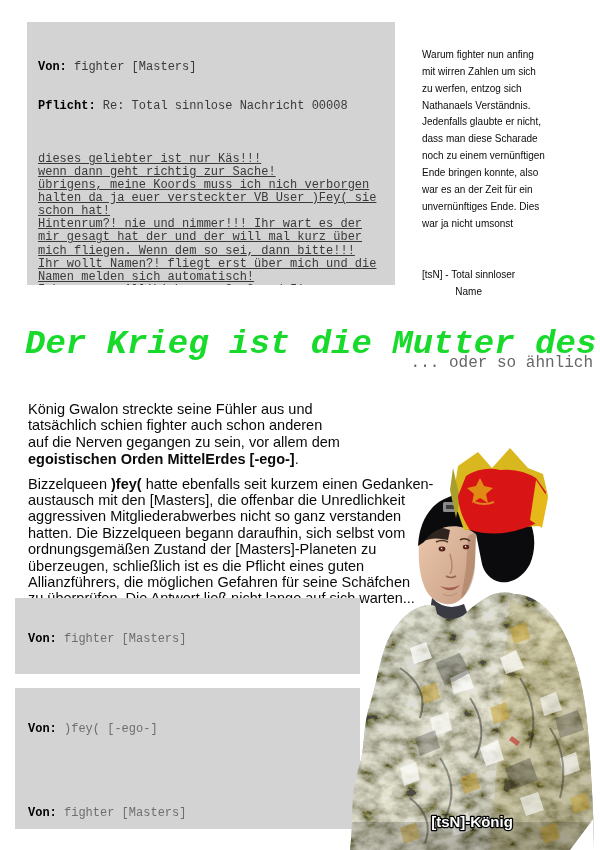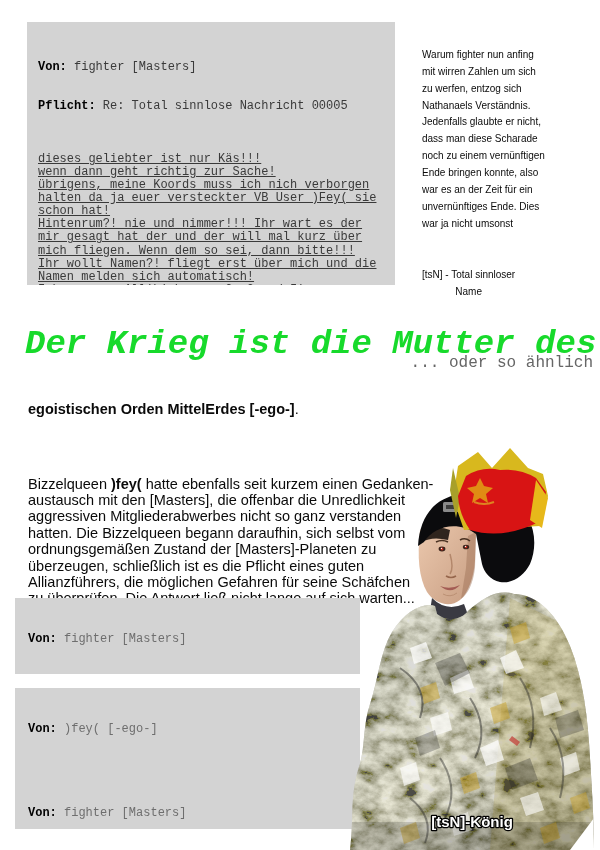--- a/index.html
+++ b/index.html
@@ -56,21 +56,21 @@
 
   
   #photo{left:340px;top:418px;width:260px;height:432px;}
   #photo svg{display:block;}
 </style>
 </head>
 <body>
 
 <div class="abs mono pre" id="top-box">
   <div><span class="lbl">Von:</span><span> fighter [Masters]</span></div>
-  <div><span class="lbl">Pflicht:</span><span> Re: Total sinnlose Nachricht 00005</span></div>
+  <div><span class="lbl">Pflicht:</span><span> Re: Total sinnlose Nachricht 00008</span></div>
   <div class="body">dieses geliebter ist nur Käs!!!
 wenn dann geht richtig zur Sache!
 übrigens, meine Koords muss ich nich verborgen
 halten da ja euer versteckter VB User )Fey( sie
 schon hat!
 Hintenrum?! nie und nimmer!!! Ihr wart es der
 mir gesagt hat der und der will mal kurz über
 mich fliegen. Wenn dem so sei, dann bitte!!!
 Ihr wollt Namen?! fliegt erst über mich und die
 Namen melden sich automatisch!
@@ -93,21 +93,24 @@
 war es an der Zeit für ein
 unvernünftiges Ende. Dies
 war ja nicht umsonst</div>
   <div class="bold-block">[tsN] - Total sinnloser
             Name</div>
 </div>
 
 <div class="abs" id="headline">Der Krieg ist die Mutter des Sieges</div>
 <div class="abs mono" id="subtitle">... oder so ähnlich</div>
 
-<p class="abs pre" id="p1"><span class="b">egoistischen Orden MittelErdes [-ego-]</span><span>.</span></p>
+<p class="abs pre" id="p1"><span>König Gwalon streckte seine Fühler aus und
+tatsächlich schien fighter auch schon anderen
+auf die Nerven gegangen zu sein, vor allem dem
+</span><span class="b">egoistischen Orden MittelErdes [-ego-]</span><span>.</span></p>
 
 <p class="abs pre" id="p2"><span>Bizzelqueen </span><span class="b">)fey(</span><span> hatte ebenfalls seit kurzem einen Gedanken-
 austausch mit den [Masters], die offenbar die Unredlichkeit
 aggressiven Mitgliederabwerbes nicht so ganz verstanden
 hatten. Die Bizzelqueen begann daraufhin, sich selbst vom
 ordnungsgemäßen Zustand der [Masters]-Planeten zu
 überzeugen, schließlich ist es die Pflicht eines guten
 Allianzführers, die möglichen Gefahren für seine Schäfchen
 zu überprüfen. Die Antwort ließ nicht lange auf sich warten...</span></p>
 

